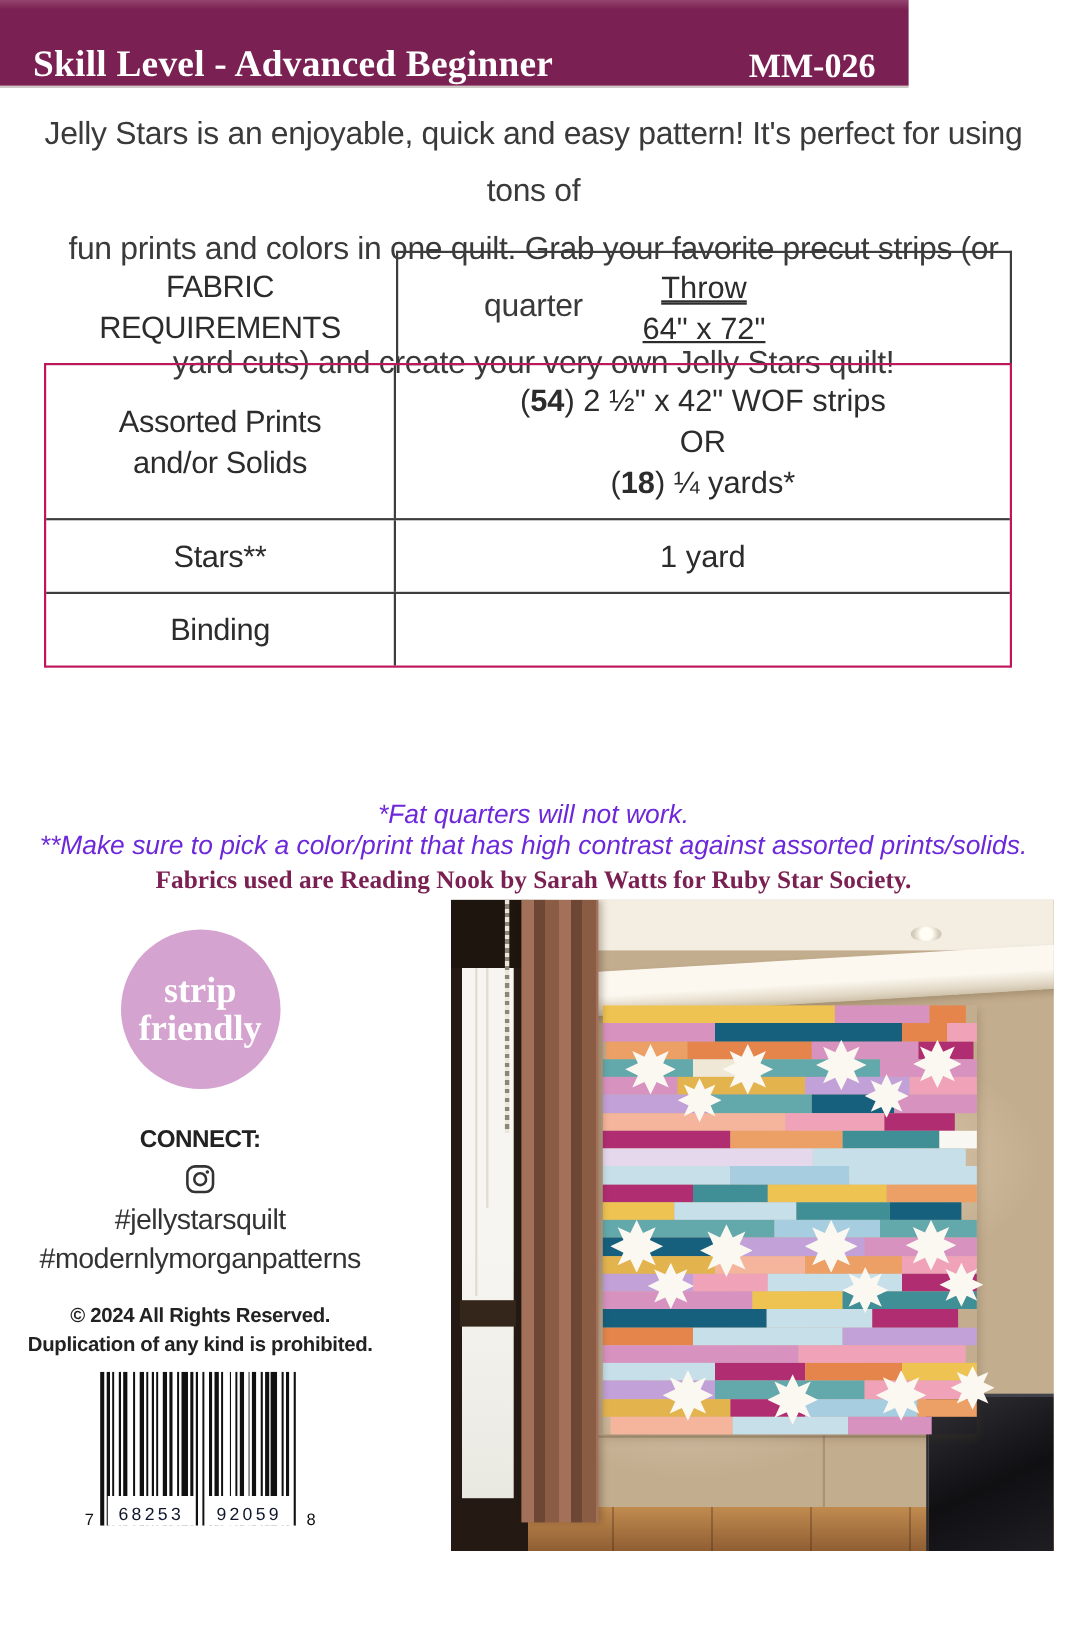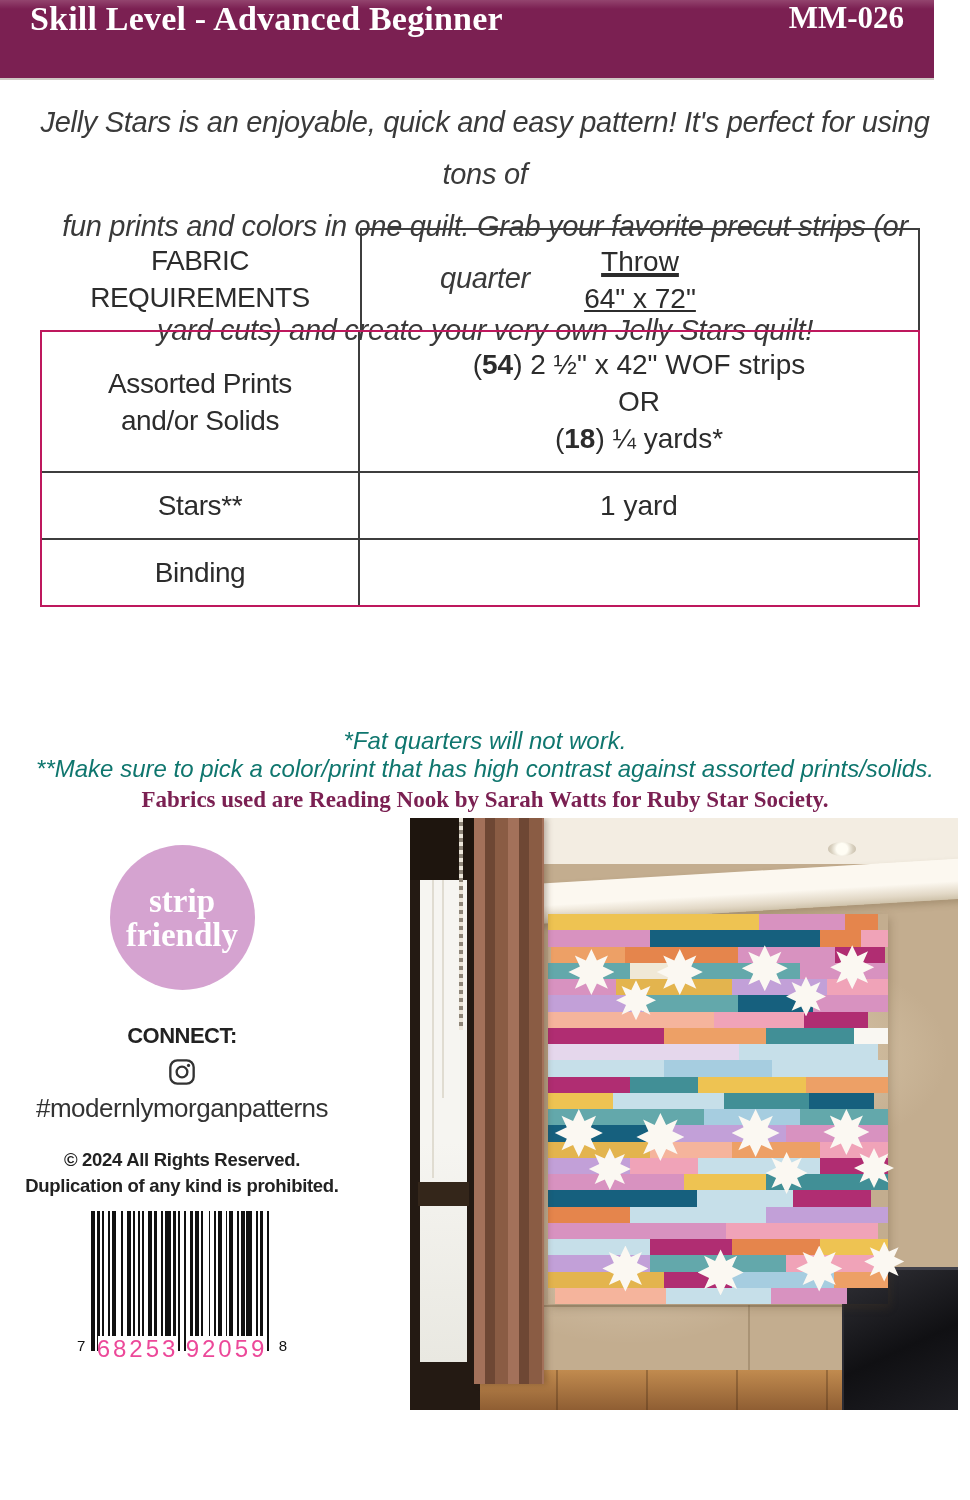--- a/index.html
+++ b/index.html
@@ -1,72 +1,72 @@
 <!DOCTYPE html>
 <html><head>
 <meta charset="utf-8">
 <style>
   html,body{margin:0;padding:0;background:#ffffff;}
   .page{position:relative;width:970px;height:1500px;background:#ffffff;overflow:hidden;
         font-family:"Liberation Sans",sans-serif;color:#2e2e2e;}
 
   
-  .topbar{position:absolute;top:0;left:0;width:934px;height:80px;
+  .topbar{position:absolute;top:0;left:0;width:826px;height:80px;
           background:linear-gradient(180deg,#93446e 0,#7b2052 9px);
           border-bottom:2px solid #cfc9c5;
-          display:flex;align-items:flex-start;justify-content:space-between;
+          display:flex;align-items:flex-end;justify-content:space-between;
           padding:0 30px;box-sizing:border-box;
           font-family:"Liberation Serif",serif;font-weight:700;color:#ffffff;}
   .topbar .skill{font-size:34px;letter-spacing:.2px;}
   .topbar .pnum{font-size:31px;}
 
   
   .intro{position:absolute;top:96px;left:33px;width:904px;margin:0;
-         text-align:center;font-size:29px;line-height:52px;letter-spacing:-.3px;color:#3a3a3a;font-style:italic;}
+         text-align:center;font-size:29px;line-height:52px;letter-spacing:-.3px;color:#3a3a3a;}
 
   
   .ftable{position:absolute;top:228px;left:40px;width:880px;font-size:28px;color:#2c2c2c;}
   .t-header{display:flex;height:102px;}
   .t-hleft{width:320px;display:flex;flex-direction:column;justify-content:center;
            align-items:center;line-height:37px;letter-spacing:-.5px;}
   .t-hright{flex:1;border:2px solid #3d3d3d;border-bottom:none;box-sizing:border-box;
             display:flex;flex-direction:column;justify-content:center;align-items:center;line-height:37px;text-decoration:underline;}
   .t-hright .throw{text-decoration:underline;text-underline-offset:4px;}
   .t-body{border:2px solid #be185d;}
   .t-row{display:flex;border-top:2px solid #3d3d3d;}
   .t-row:first-child{border-top:none;}
   .t-cell{display:flex;flex-direction:column;justify-content:center;align-items:center;
           box-sizing:border-box;padding:14px 8px;line-height:37px;}
   .t-label{width:318px;border-right:2px solid #3d3d3d;letter-spacing:-.4px;}
   .t-value{flex:1;}
   .t-value b{font-weight:700;}
 
   
   .footnotes{position:absolute;top:727px;left:0;width:970px;text-align:center;}
-  .fn{font-style:italic;font-size:24px;line-height:28px;color:#0f766e;}
+  .fn{font-style:italic;font-size:24px;line-height:28px;color:#6d28d9;}
   .credit{margin-top:4px;font-family:"Liberation Serif",serif;font-weight:700;
           font-size:23px;color:#7b2052;}
 
   
   .leftcol{position:absolute;left:24px;top:845px;width:316px;text-align:center;}
   .badge{width:145px;height:145px;margin:0 auto;border-radius:50%;background:#d5a3d0;
          display:flex;flex-direction:column;justify-content:center;align-items:center;
          font-family:"Liberation Serif",serif;font-weight:700;font-size:33px;line-height:34px;color:#ffffff;}
   .connect-h{margin-top:33px;font-weight:700;font-size:22px;letter-spacing:-.5px;color:#222;}
   .ig-row{margin-top:7px;display:flex;justify-content:center;align-items:center;gap:9px;
           font-size:26px;letter-spacing:-.5px;color:#333;height:32px;}
   .ig-row svg{display:block;}
   .tag{margin-top:5px;font-size:26px;line-height:31px;letter-spacing:-.5px;color:#333;}
   .copy{font-weight:700;font-size:18.5px;line-height:26px;letter-spacing:-.3px;color:#222;}
   .copy1{margin-top:23px;}
   .barcode{position:relative;width:210px;height:156px;margin:12px auto 0;}
   .bc-bars{position:absolute;left:14px;right:14px;top:0;bottom:16px;display:flex;overflow:hidden;}
   .bc-bars span{display:block;height:100%;flex:none;}
-  .bc-cover{position:absolute;bottom:4px;height:27px;background:#ffffff;
-            font-size:24px;letter-spacing:3px;color:#ec4899;display:flex;align-items:flex-end;justify-content:center;}
+  .bc-cover{position:absolute;bottom:16px;height:27px;background:#ffffff;
+            font-size:16px;letter-spacing:3px;color:#0f172a;display:flex;align-items:flex-end;justify-content:center;}
   .bc-c1{left:21px;width:79px;}
   .bc-c2{left:110px;width:79px;}
   .bc-d{position:absolute;bottom:13px;font-size:15px;color:#111;}
   .bc-left{left:0;}
   .bc-right{right:0;}
 
   
   .photo{position:absolute;left:410px;top:818px;width:548px;height:592px;margin:0;overflow:hidden;
          background:
            radial-gradient(220px 140px at 70% 40%, var(--wall_light) 0%, rgba(0,0,0,0) 70%),
@@ -181,20 +181,21 @@
       <div>friendly</div>
     </div>
     <div class="connect-h">CONNECT:</div>
     <div class="ig-row">
       <svg width="28" height="28" viewBox="0 0 24 24">
         <rect x="2" y="2" width="20" height="20" rx="6" fill="none" stroke="#333" stroke-width="2"></rect>
         <circle cx="12" cy="12" r="4.6" fill="none" stroke="#333" stroke-width="2"></circle>
         <circle cx="17.6" cy="6.4" r="1.4" fill="#333"></circle>
       </svg>
     </div>
+    <div class="tag">#jellystarsquilt</div>
     <div class="tag">#modernlymorganpatterns</div>
     <div class="copy copy1">© 2024  All Rights Reserved.</div>
     <div class="copy">Duplication of any kind is prohibited.</div>
     <div class="barcode">
       <div class="bc-bars">
           <span style="width: 3.8px; background: rgb(17, 17, 17);"></span>
           <span style="width: 1.9px; background: rgb(255, 255, 255);"></span>
           <span style="width: 3.8px; background: rgb(17, 17, 17);"></span>
           <span style="width: 1.9px; background: rgb(255, 255, 255);"></span>
           <span style="width: 1.9px; background: rgb(17, 17, 17);"></span>

